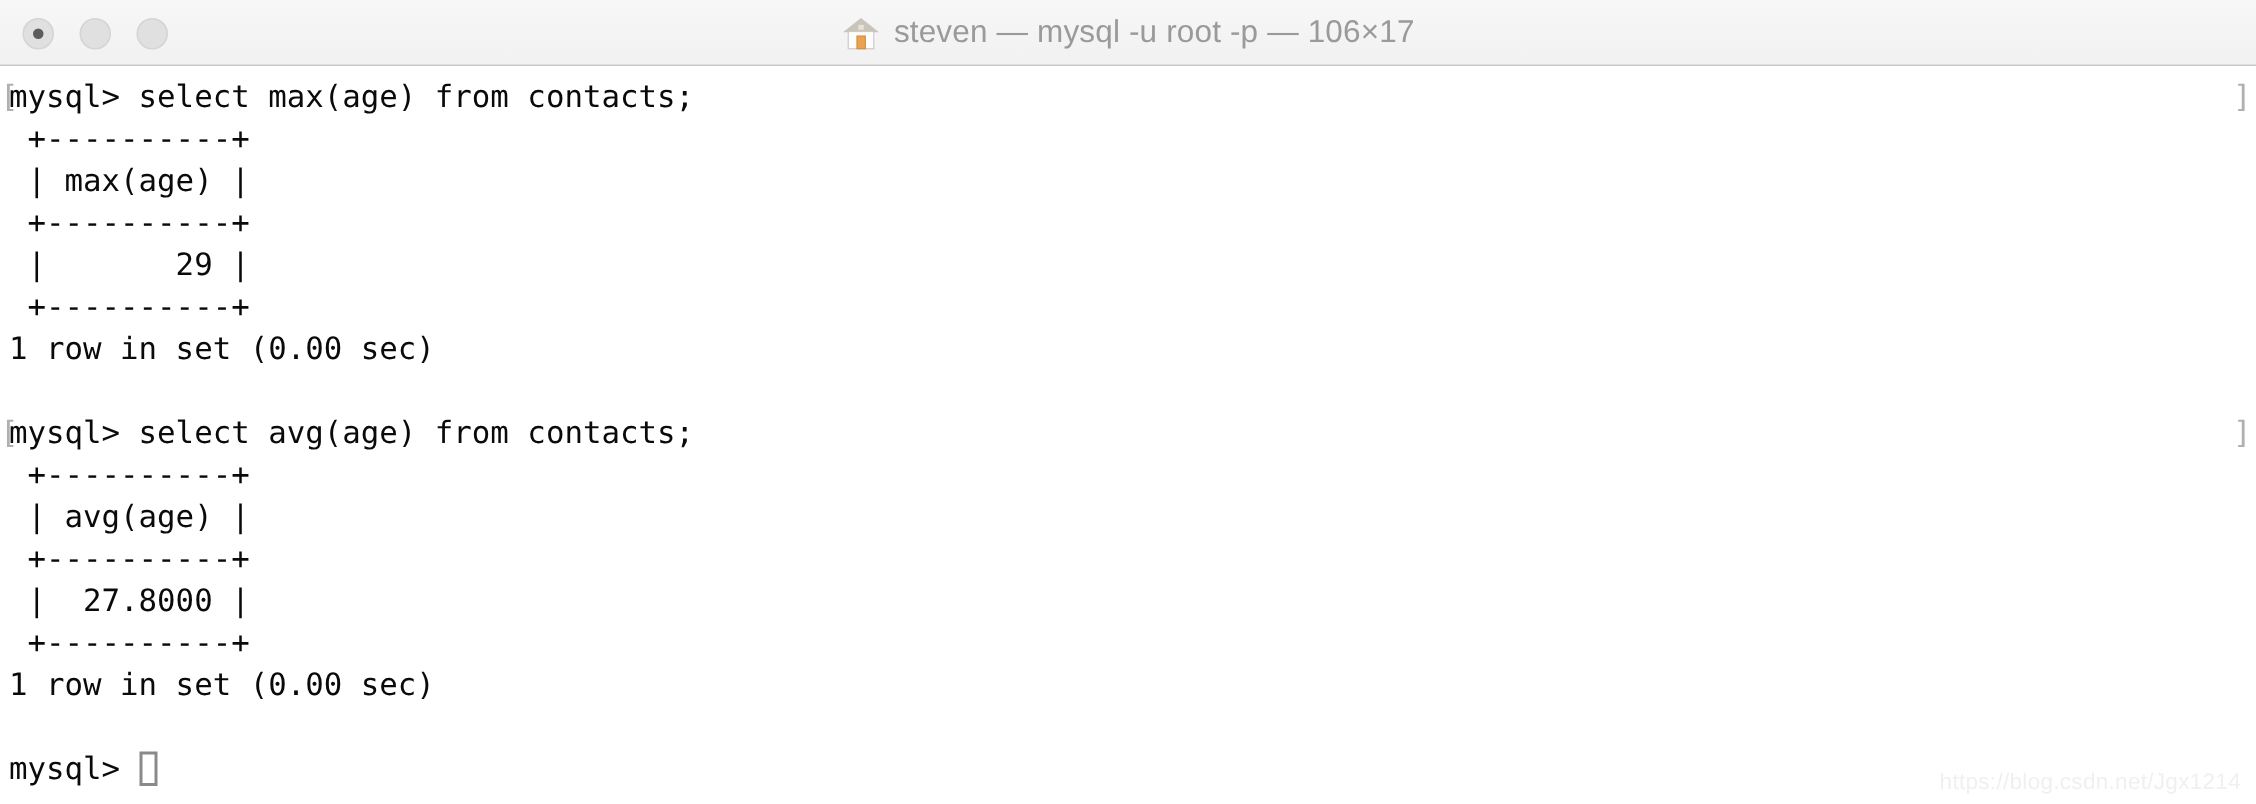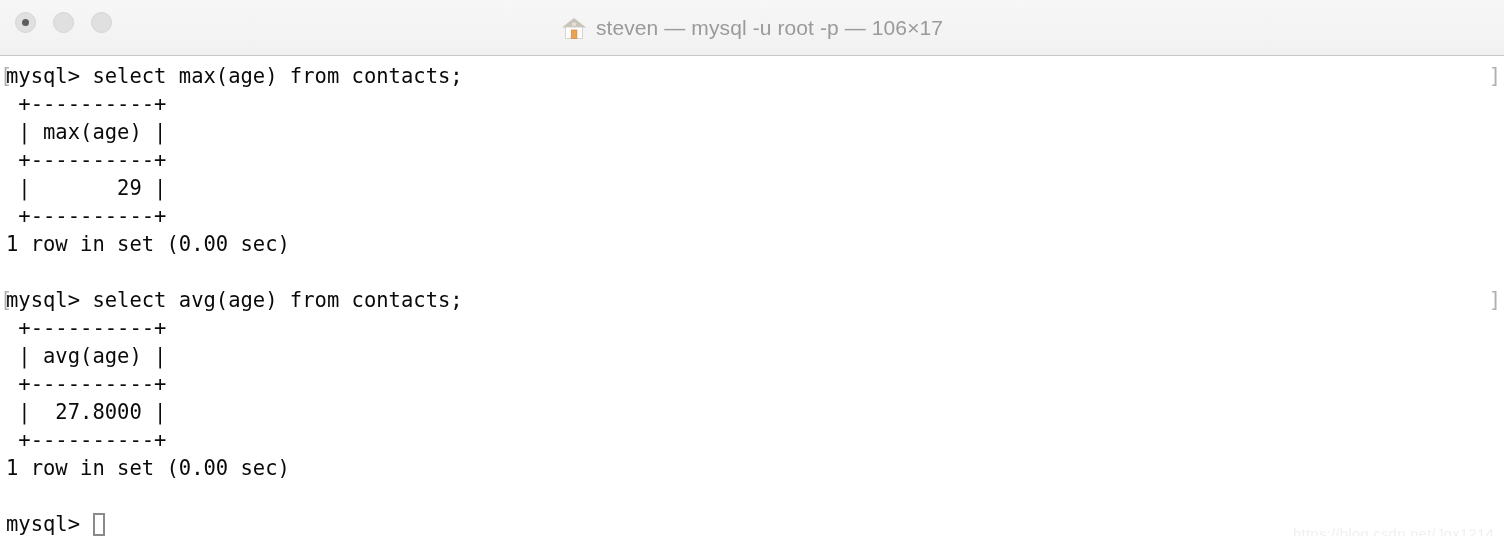--- a/index.html
+++ b/index.html
@@ -19,21 +19,21 @@
     position: relative;
     width: 1504px;
     height: 536px;
     background: #ffffff;
     overflow: hidden;
   }
 
   
   .titlebar {
     position: relative;
-    height: 56px;
+    height: 44px;
     background: linear-gradient(to bottom, #f7f7f7 0%, #f1f1f1 100%);
     border-bottom: 1px solid #c7c7c7;
     box-sizing: border-box;
     display: flex;
     align-items: center;
     justify-content: center;
     user-select: none;
   }
 
   .traffic-lights {

